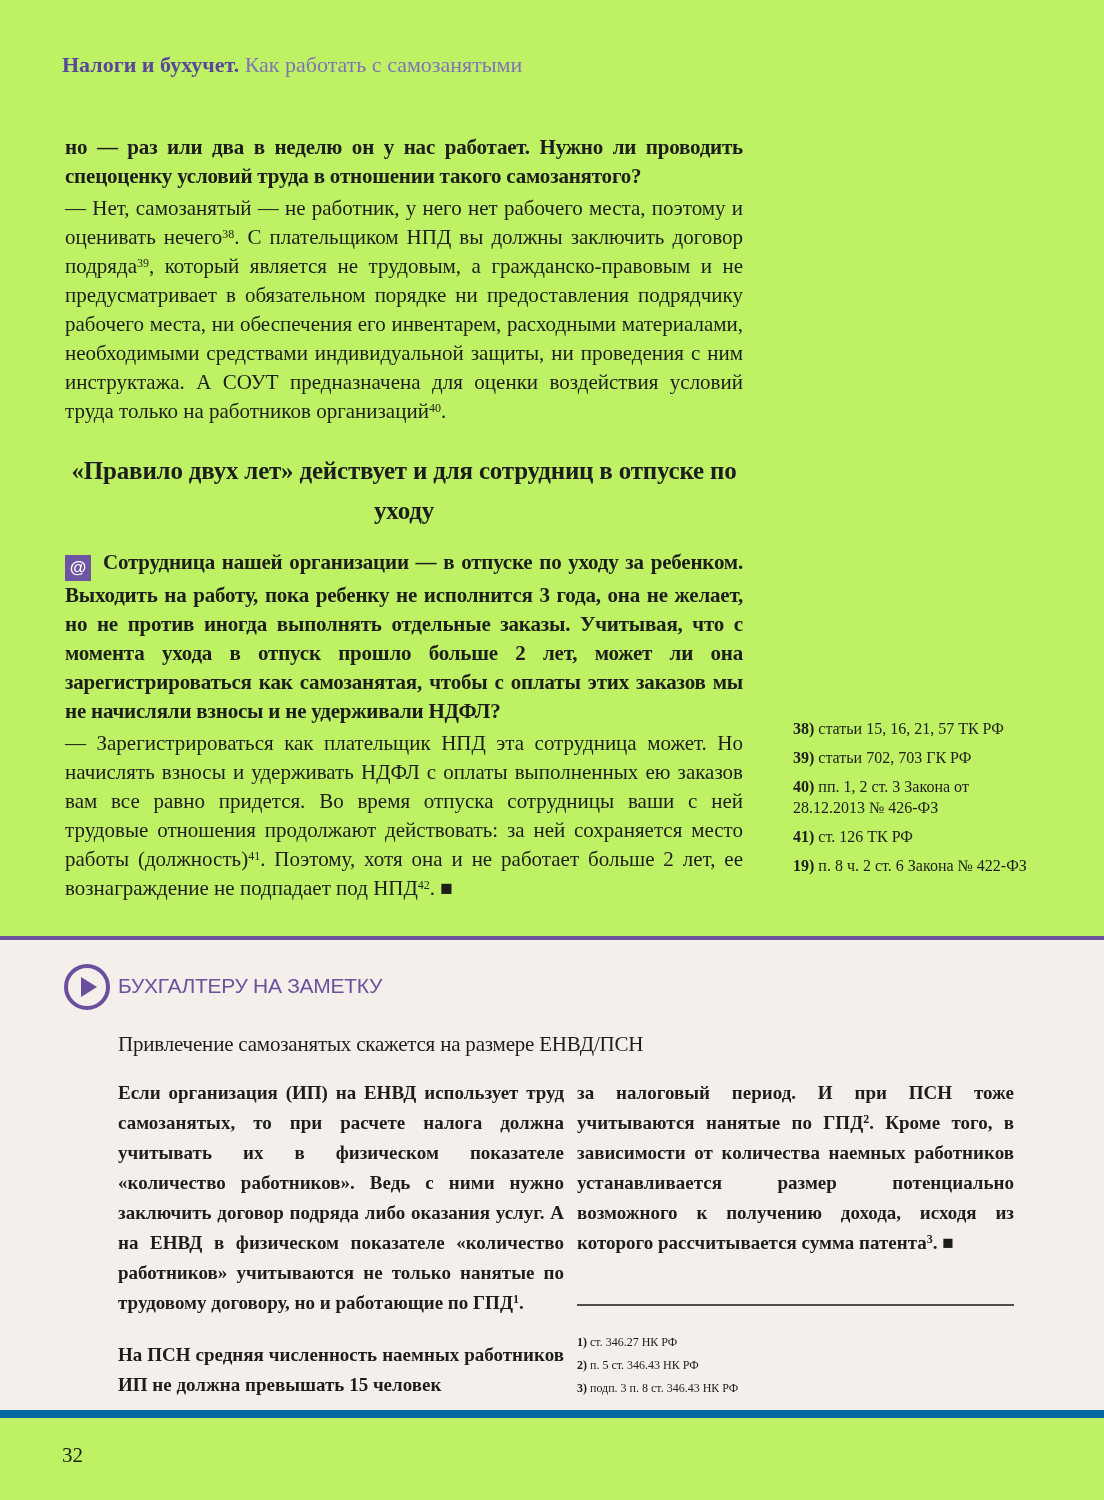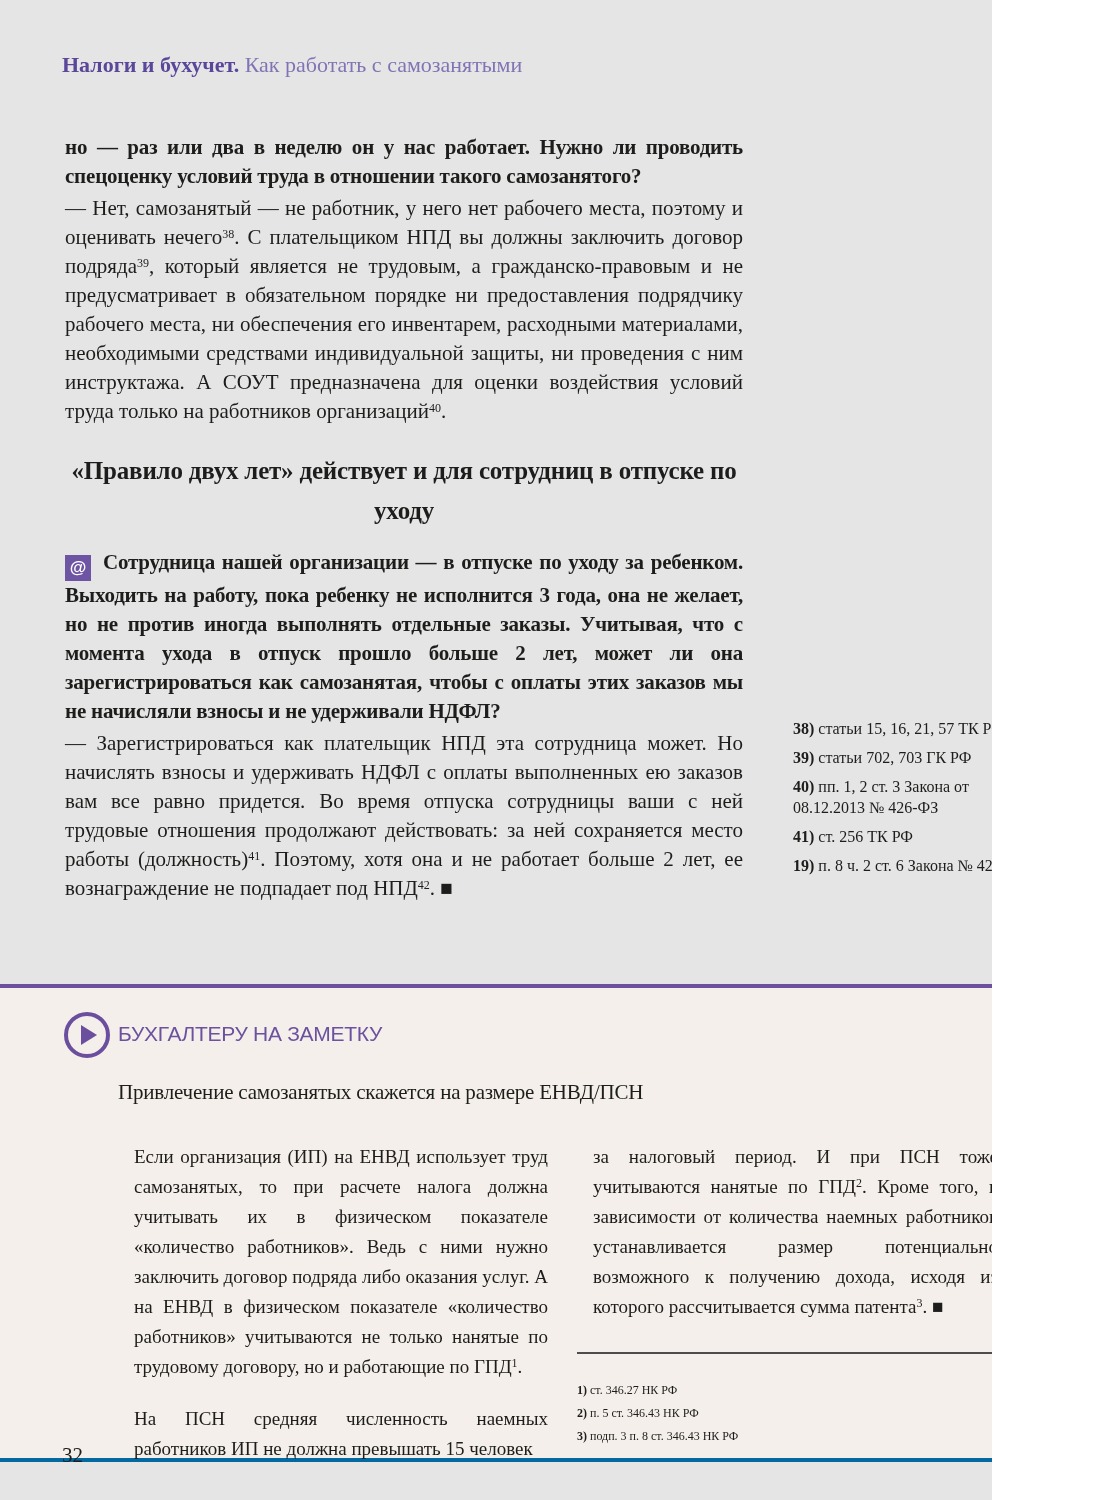--- a/index.html
+++ b/index.html
@@ -1,20 +1,20 @@
 <!DOCTYPE html>
 <html lang="ru"><head>
 <meta charset="utf-8">
 <style>
   html,body{margin:0;padding:0;background:#ffffff;}
   .page{
     position:relative;
-    width:992px;
+    width:1104px;
     height:1500px;
-    background:#e5e5e5;
+    background:#bef264;
     font-family:"Liberation Serif", serif;
     color:#1d1d1b;
     overflow:hidden;
   }
   
   .running-head{
     position:absolute;
     left:62px; top:52px;
     font-family:"Liberation Serif", serif;
     font-size:22px;
@@ -66,26 +66,26 @@
     width:235px;
     font-size:16px;
     line-height:21px;
   }
   .side-note{margin-bottom:8px;}
   .side-note b{font-weight:bold;}
 
   
   .note-band{
     position:absolute;
-    left:0; top:984px;
+    left:0; top:936px;
     width:1104px;
     height:470px;
     background:#f4efea;
     border-top:4px solid #6b519e;
-    border-bottom:4px solid #0369a1;
+    border-bottom:8px solid #0369a1;
   }
   .play-icon{
     position:absolute;
     left:64px; top:24px;
     width:38px;height:38px;
     border:4px solid #6b4f9e;
     border-radius:50%;
   }
   .play-icon .tri{
     position:absolute;
@@ -111,21 +111,21 @@
     font-weight:normal;
     letter-spacing:-0.2px;
   }
   .note-col{
     position:absolute;
     top:138px;
     font-size:19px;
     line-height:30px;
     text-align:justify;
   }
-  .note-col p{margin:16px;}
+  .note-col p{margin:0;font-weight:bold;}
   .note-col sup{font-size:12px;line-height:0;vertical-align:6px;}
   .note-col-1{left:118px;width:446px;}
   .note-col-2{left:577px;width:437px;}
   .note-col-1 .p2{margin-top:22px;}
   .note-footnotes{
     position:absolute;
     left:577px; top:364px;
     width:437px;
     border-top:2px solid #4d4d4d;
     padding-top:25px;
@@ -153,22 +153,22 @@
     <p class="q-text">но — раз или два в неделю он у нас работает. Нужно ли проводить спецоценку условий труда в отношении такого самозанятого?</p>
     <p><span>— Нет, самозанятый — не работник, у него нет рабочего места, поэтому и оценивать нечего</span><sup>38</sup><span>. С плательщиком НПД вы должны заключить договор подряда</span><sup>39</sup><span>, который является не трудовым, а гражданско-правовым и не предусматривает в обязательном порядке ни предоставления подрядчику рабочего места, ни обеспечения его инвентарем, расходными материалами, необходимыми средствами индивидуальной защиты, ни проведения с ним инструктажа. А СОУТ предназначена для оценки воздействия условий труда только на работников организаций</span><sup>40</sup><span>.</span></p>
     <p class="section-heading">«Правило двух лет» действует и для сотрудниц в отпуске по уходу</p>
     <p class="q-text"><span class="at-icon">@</span><span>Сотрудница нашей организации — в отпуске по уходу за ребенком. Выходить на работу, пока ребенку не исполнится 3 года, она не желает, но не против иногда выполнять отдельные заказы. Учитывая, что с момента ухода в отпуск прошло больше 2 лет, может ли она зарегистрироваться как самозанятая, чтобы с оплаты этих заказов мы не начисляли взносы и не удерживали НДФЛ?</span></p>
     <p><span>— Зарегистрироваться как плательщик НПД эта сотрудница может. Но начислять взносы и удерживать НДФЛ с оплаты выполненных ею заказов вам все равно придется. Во время отпуска сотрудницы ваши с ней трудовые отношения продолжают действовать: за ней сохраняется место работы (должность)</span><sup>41</sup><span>. Поэтому, хотя она и не работает больше 2 лет, ее вознаграждение не подпадает под НПД</span><sup>42</sup><span>. ■</span></p>
   </div>
 
   <div class="side-notes">
     <div class="side-note"><b>38)</b><span> статьи 15, 16, 21, 57 ТК РФ</span></div>
     <div class="side-note"><b>39)</b><span> статьи 702, 703 ГК РФ</span></div>
-    <div class="side-note"><b>40)</b><span> пп. 1, 2 ст. 3 Закона от 08.12.2013 № 426-ФЗ</span></div>
-    <div class="side-note"><b>41)</b><span> ст. 256 ТК РФ</span></div>
+    <div class="side-note"><b>40)</b><span> пп. 1, 2 ст. 3 Закона от 28.12.2013 № 426-ФЗ</span></div>
+    <div class="side-note"><b>41)</b><span> ст. 126 ТК РФ</span></div>
     <div class="side-note"><b>19)</b><span> п. 8 ч. 2 ст. 6 Закона № 422-ФЗ</span></div>
   </div>
 
   <div class="note-band">
     <div class="play-icon">
         <div class="tri"></div>
       </div>
     <div class="kicker">БУХГАЛТЕРУ НА ЗАМЕТКУ</div>
     <div class="note-title">Привлечение самозанятых скажется на размере ЕНВД/ПСН</div>
 

